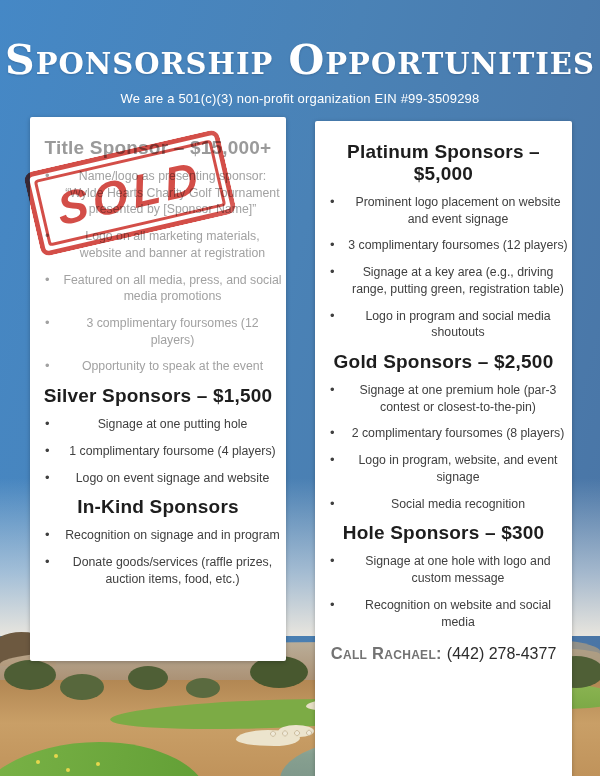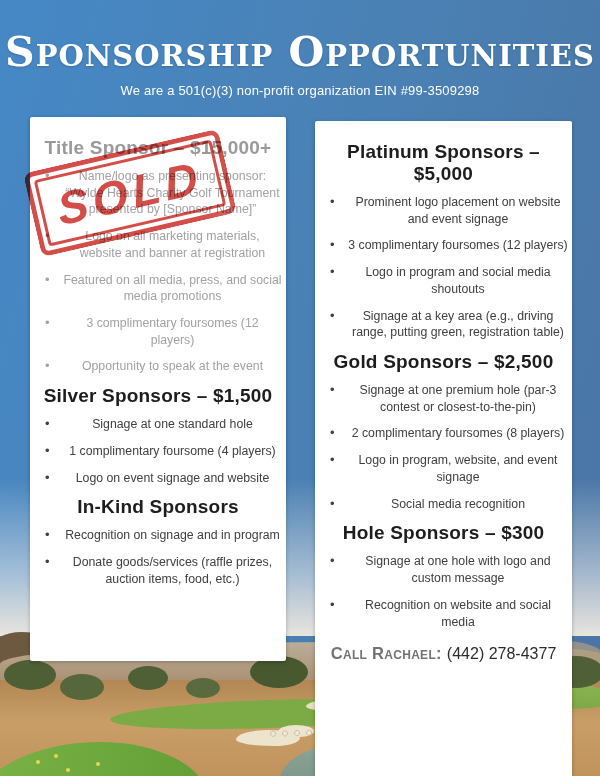--- a/index.html
+++ b/index.html
@@ -43,21 +43,21 @@
   .r2{left:430px;top:122px;width:84px;height:30px;}
   .rocks{left:268px;right:36px;top:99px;height:11px;transform:rotate(-1.5deg);
     background-image:radial-gradient(circle 3px at 5px 5px,#f0ead9 55%,#bfae8d 80%,rgba(0,0,0,0) 100%);
     background-size:12px 11px;background-repeat:repeat-x;}
   .green-left{left:-34px;top:116px;width:242px;height:82px;
     background:linear-gradient(100deg,#7cb448,#619e35);border-radius:55% 45% 0 0/100% 70% 0 0;}
   .ball{width:4px;height:4px;border-radius:50%;background:#e6d74d;}
   .b1{left:36px;top:134px;} .b2{left:66px;top:142px;} .b3{left:96px;top:136px;} .b4{left:54px;top:128px;}
 
   
-  .header{position:absolute;left:0;right:0;top:30px;text-align:center;z-index:4;}
+  .header{position:absolute;left:0;right:0;top:38px;text-align:center;z-index:4;}
   .title{
     font-family:"DejaVu Serif",serif;font-weight:700;font-variant:small-caps;
     font-size:41px;line-height:1.1;color:#ffffff;letter-spacing:1px;margin:0;
     text-shadow:0 1px 2px rgba(20,40,70,.25);
   }
   .subtitle{margin:8px 0 0;font-size:13px;color:#ffffff;letter-spacing:.2px;}
 
   
   .panel{position:absolute;background:#ffffff;border-radius:2px;z-index:5;
     box-shadow:0 1px 4px rgba(0,0,0,.25);box-sizing:border-box;padding:10px 4px;}
@@ -141,42 +141,42 @@
         <li>Name/logo as presenting sponsor: “Wylde Hearts Charity Golf Tournament presented by [Sponsor Name]”</li>
         <li>Logo on all marketing materials, website and banner at registration</li>
         <li>Featured on all media, press, and social media promotions</li>
         <li>3 complimentary foursomes (12 players)</li>
         <li>Opportunity to speak at the event</li>
       </ul>
     </section>
     <section>
       <h2 class="tier-heading">Silver Sponsors – $1,500</h2>
       <ul class="bullets">
-        <li>Signage at one standard hole</li>
+        <li>Signage at one putting hole</li>
         <li>1 complimentary foursome (4 players)</li>
         <li>Logo on event signage and website</li>
       </ul>
     </section>
     <section>
       <h2 class="tier-heading">In-Kind Sponsors</h2>
       <ul class="bullets">
         <li>Recognition on signage and in program</li>
         <li>Donate goods/services (raffle prizes, auction items, food, etc.)</li>
       </ul>
     </section>
   </div>
 
   <div class="panel panel-right">
     <section>
       <h2 class="tier-heading">Platinum Sponsors – $5,000</h2>
       <ul class="bullets">
         <li>Prominent logo placement on website and event signage</li>
         <li>3 complimentary foursomes (12 players)</li>
+        <li>Signage at a key area (e.g., driving range, putting green, registration table)</li>
         <li>Logo in program and social media shoutouts</li>
-        <li>Signage at a key area (e.g., driving range, putting green, registration table)</li>
       </ul>
     </section>
     <section>
       <h2 class="tier-heading">Gold Sponsors – $2,500</h2>
       <ul class="bullets">
         <li>Signage at one premium hole (par-3 contest or closest-to-the-pin)</li>
         <li>2 complimentary foursomes (8 players)</li>
         <li>Logo in program, website, and event signage</li>
         <li>Social media recognition</li>
       </ul>

